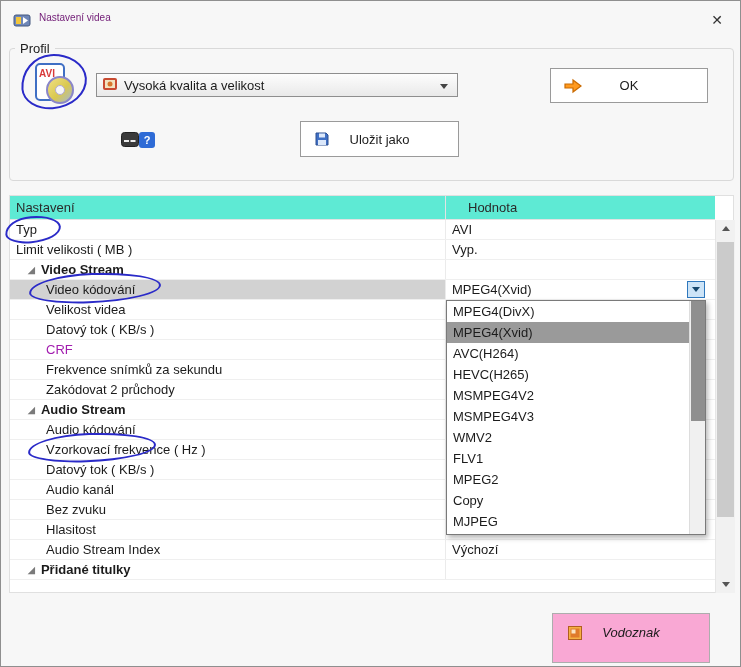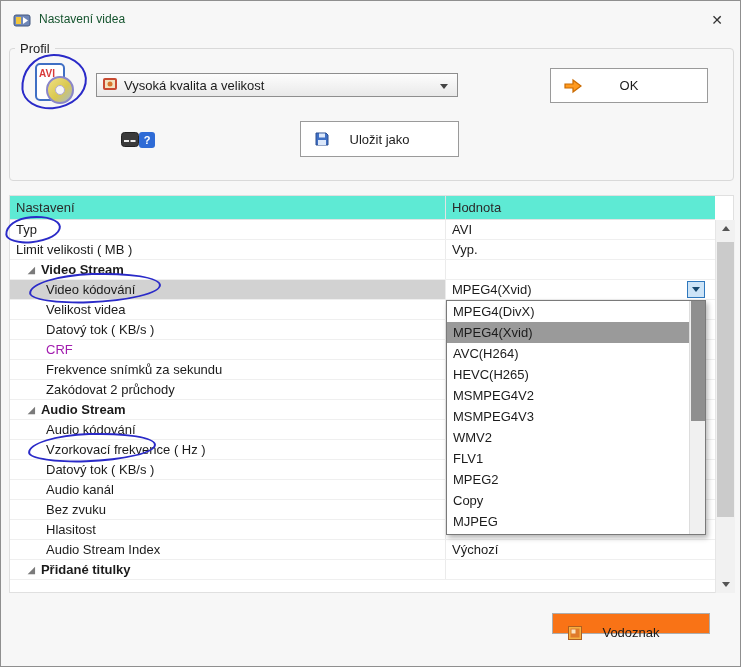--- a/index.html
+++ b/index.html
@@ -3,21 +3,21 @@
 <meta charset="utf-8">
 <style>
   * { margin:0; padding:0; box-sizing:border-box; }
   html,body { width:741px; height:667px; }
   body { font-family:"Liberation Sans", sans-serif; font-size:13px; color:#1b1b1b; background:#fff; }
   .dialog { position:relative; width:741px; height:667px; background:#f7f7f7; border:1px solid #8f8f8f; overflow:hidden; }
 
   
   .titlebar { position:absolute; left:0; top:0; right:0; height:38px; }
   .app-icon { position:absolute; left:12px; top:10px; width:18px; height:18px; }
-  .title-text { position:absolute; left:38px; top:11px; font-size:12px; color:#14532d; }
+  .title-text { position:absolute; left:38px; top:11px; font-size:10px; color:#701a75; }
   .close-btn { position:absolute; right:12px; top:8px; width:22px; height:22px; text-align:center; line-height:22px; font-size:14px; color:#333; cursor:default; }
 
   
   .groupbox { position:absolute; left:8px; top:47px; width:725px; height:133px; border:1px solid #d9d9d9; border-radius:4px; }
   .groupbox-label { position:absolute; left:14px; top:40px; background:#f7f7f7; padding:0 5px; color:#1b1b1b; }
   .avi-icon { position:absolute; left:32px; top:62px; width:42px; height:42px; }
   .profile-combo { position:absolute; left:95px; top:72px; width:362px; height:24px; background:linear-gradient(#fdfdfd,#e9e9e9); border:1px solid #8e8e8e; display:flex; align-items:center; padding-left:5px; }
   .profile-combo .txt { margin-left:6px; }
   .chev { position:absolute; right:9px; top:10px; width:0; height:0; border-left:4px solid transparent; border-right:4px solid transparent; border-top:5px solid #444; }
   .ok-btn { position:absolute; left:549px; top:67px; width:158px; height:35px; background:#fff; border:1px solid #9a9a9a; }
@@ -26,21 +26,21 @@
   .subtitles-icon { position:absolute; left:120px; top:131px; width:18px; height:15px; }
   .help-icon { position:absolute; left:138px; top:131px; width:16px; height:16px; background:#2e6bd6; border-radius:3px; color:#fff; font-weight:bold; font-size:11px; text-align:center; line-height:16px; }
   .save-btn { position:absolute; left:299px; top:120px; width:159px; height:36px; background:#fff; border:1px solid #9a9a9a; }
   .save-btn svg { position:absolute; left:13px; top:9px; }
   .save-btn .lbl { position:absolute; left:0; right:0; top:10px; text-align:center; }
 
   
   .table { position:absolute; left:8px; top:194px; width:725px; height:398px; background:#fff; border:1px solid #e0e0e0; }
   .thead { position:absolute; left:0; top:0; width:705px; height:24px; border-bottom:1px solid #e3e3e3; display:flex; background:#5eead4; }
   .h-label { width:435px; padding-left:6px; line-height:23px; color:#2a2a2a; }
-  .h-value { flex:1; padding-left:6px; line-height:23px; border-left:1px solid #e3e3e3; color:#2a2a2a; }
+  .h-value { flex:1; padding-left:22px; line-height:23px; border-left:1px solid #e3e3e3; color:#2a2a2a; }
   .rows { position:absolute; left:0; top:24px; width:705px; height:373px; overflow:hidden; }
   .trow { display:flex; height:20px; border-bottom:1px solid #efefef; background:#fff; }
   .c-label { width:435px; display:flex; align-items:center; }
   .c-value { flex:1; display:flex; align-items:center; padding-left:6px; position:relative; border-left:1px solid #ebebeb; }
   .trow.group .c-label { font-weight:bold; }
   .trow.selected .c-label { background:#d2d2d2; }
   .trow.disabled .c-label span { color:#a21caf; }
   .expander { color:#7a7a7a; font-size:9px; margin-right:6px; }
   .vcombo { position:absolute; right:10px; top:1px; width:18px; height:17px; background:#cde4f7; border:1px solid #2f78bd; display:flex; align-items:center; justify-content:center; }
   .tri-down { width:0; height:0; border-left:4px solid transparent; border-right:4px solid transparent; border-top:5px solid #17486e; }
@@ -55,21 +55,21 @@
 
   
   .dropdown { position:absolute; left:445px; top:299px; width:260px; height:235px; background:#fff; border:1px solid #7a7a7a; z-index:30; box-shadow:2px 3px 5px rgba(0,0,0,.28); }
   .dlist { position:absolute; left:0; top:0; right:16px; bottom:0; overflow:hidden; }
   .ditem { height:21px; line-height:21px; padding-left:6px; white-space:nowrap; }
   .ditem.sel { background:#9a9a9a; }
   .dscroll { position:absolute; right:0; top:0; width:16px; height:100%; background:#f0f0f0; border-left:1px solid #ddd; }
   .dthumb { position:absolute; left:1px; top:0; width:14px; height:120px; background:#8f8f8f; }
 
   
-  .wm-btn { position:absolute; left:551px; top:612px; width:158px; height:21px; background:#f97316; border:1px solid #adadad; }
+  .wm-btn { position:absolute; left:551px; top:612px; width:158px; height:50px; background:#f9a8d4; border:1px solid #adadad;font-style:italic; }
   .wm-btn svg { position:absolute; left:14px; top:11px; }
   .wm-btn .lbl { position:absolute; left:0; right:0; top:11px; text-align:center; }
 
   
   .ann { position:absolute; border:2px solid #2a2ac8; border-radius:48% 52% 55% 45% / 60% 48% 52% 40%; z-index:40; pointer-events:none; }
   .ann-avi { left:20px; top:53px; width:66px; height:55px; transform:rotate(-4deg); }
   .ann-typ { left:4px; top:215px; width:56px; height:27px; transform:rotate(-5deg); }
   .ann-video { left:28px; top:272px; width:132px; height:30px; transform:rotate(-2deg); }
   .ann-audio { left:27px; top:432px; width:128px; height:29px; transform:rotate(-2deg); }
 </style>

